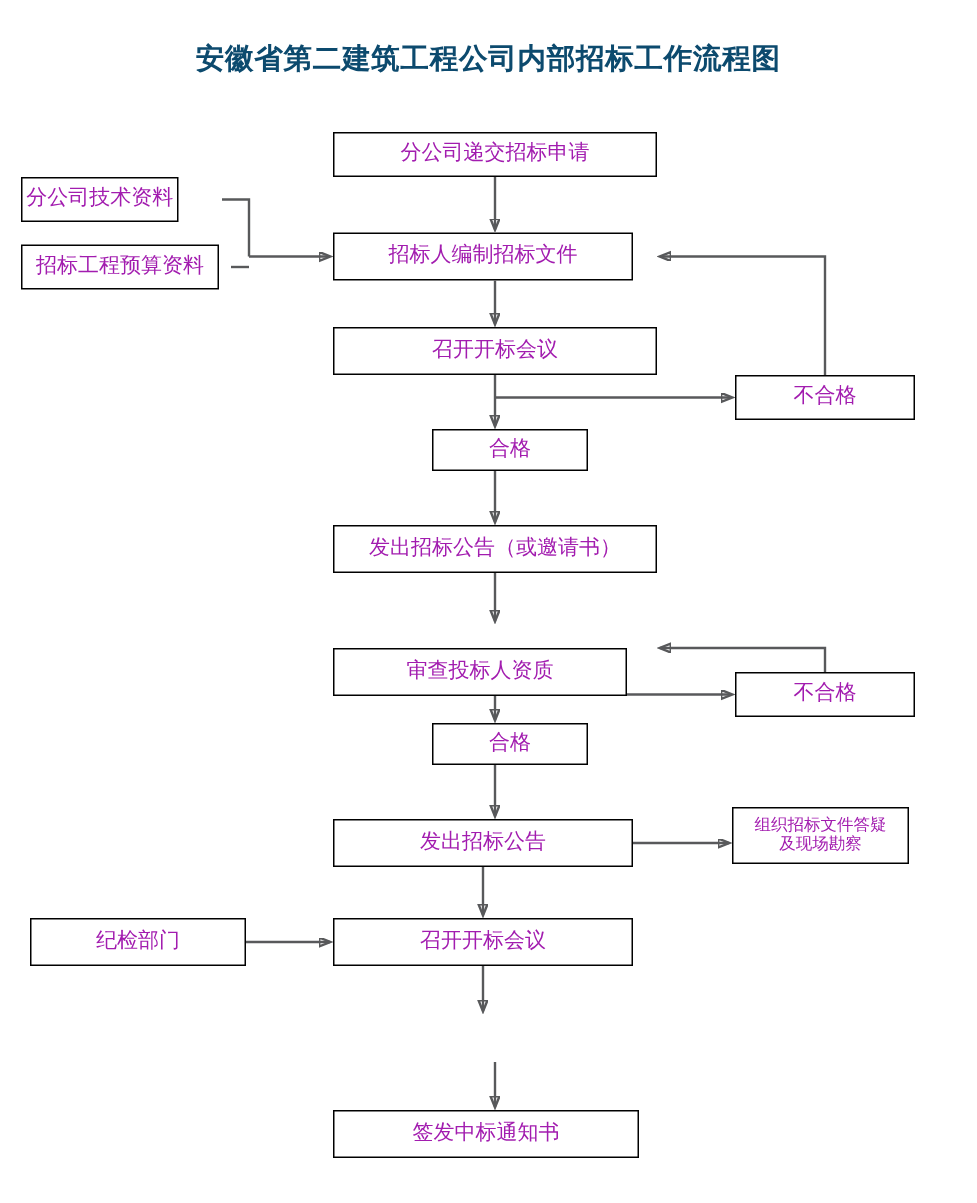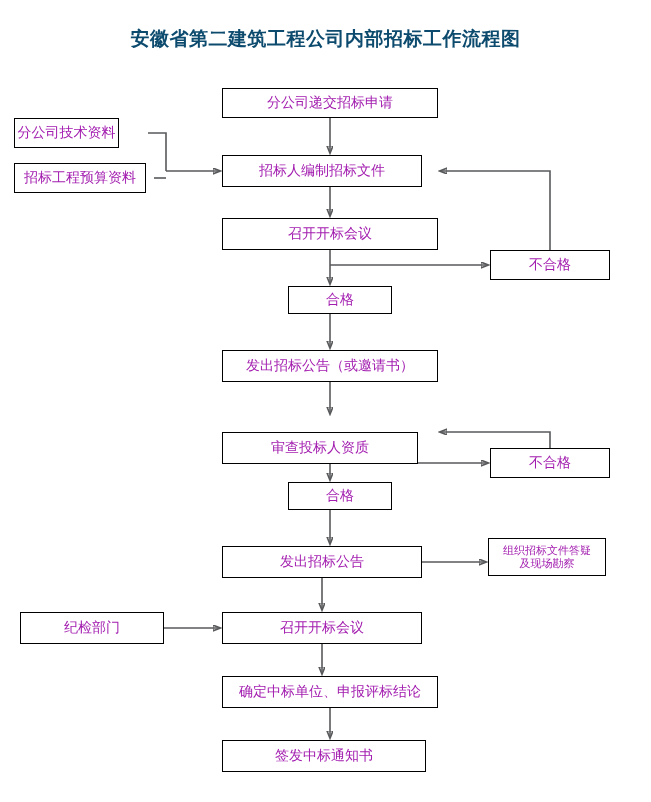--- a/index.html
+++ b/index.html
@@ -122,16 +122,15 @@
   <div class="node" style="left: 490px; top: 250px; width: 120px; height: 30px;">不合格</div>
   <div class="node" style="left: 288px; top: 286px; width: 104px; height: 28px;">合格</div>
   <div class="node" style="left: 222px; top: 350px; width: 216px; height: 32px;">发出招标公告（或邀请书）</div>
   <div class="node" style="left: 222px; top: 432px; width: 196px; height: 32px;">审查投标人资质</div>
   <div class="node" style="left: 490px; top: 448px; width: 120px; height: 30px;">不合格</div>
   <div class="node" style="left: 288px; top: 482px; width: 104px; height: 28px;">合格</div>
   <div class="node" style="left: 222px; top: 546px; width: 200px; height: 32px;">发出招标公告</div>
   <div class="node small" style="left: 488px; top: 538px; width: 118px; height: 38px;">组织招标文件答疑<br>及现场勘察</div>
   <div class="node" style="left: 20px; top: 612px; width: 144px; height: 32px;">纪检部门</div>
   <div class="node" style="left: 222px; top: 612px; width: 200px; height: 32px;">召开开标会议</div>
-  <div class="node" style="left: 222px; top: 676px; width: 216px; height: 32px;">确定中标单位、申报评标结论</div>
   <div class="node" style="left: 222px; top: 740px; width: 204px; height: 32px;">签发中标通知书</div>
 
 </div>
 
 </body></html>

